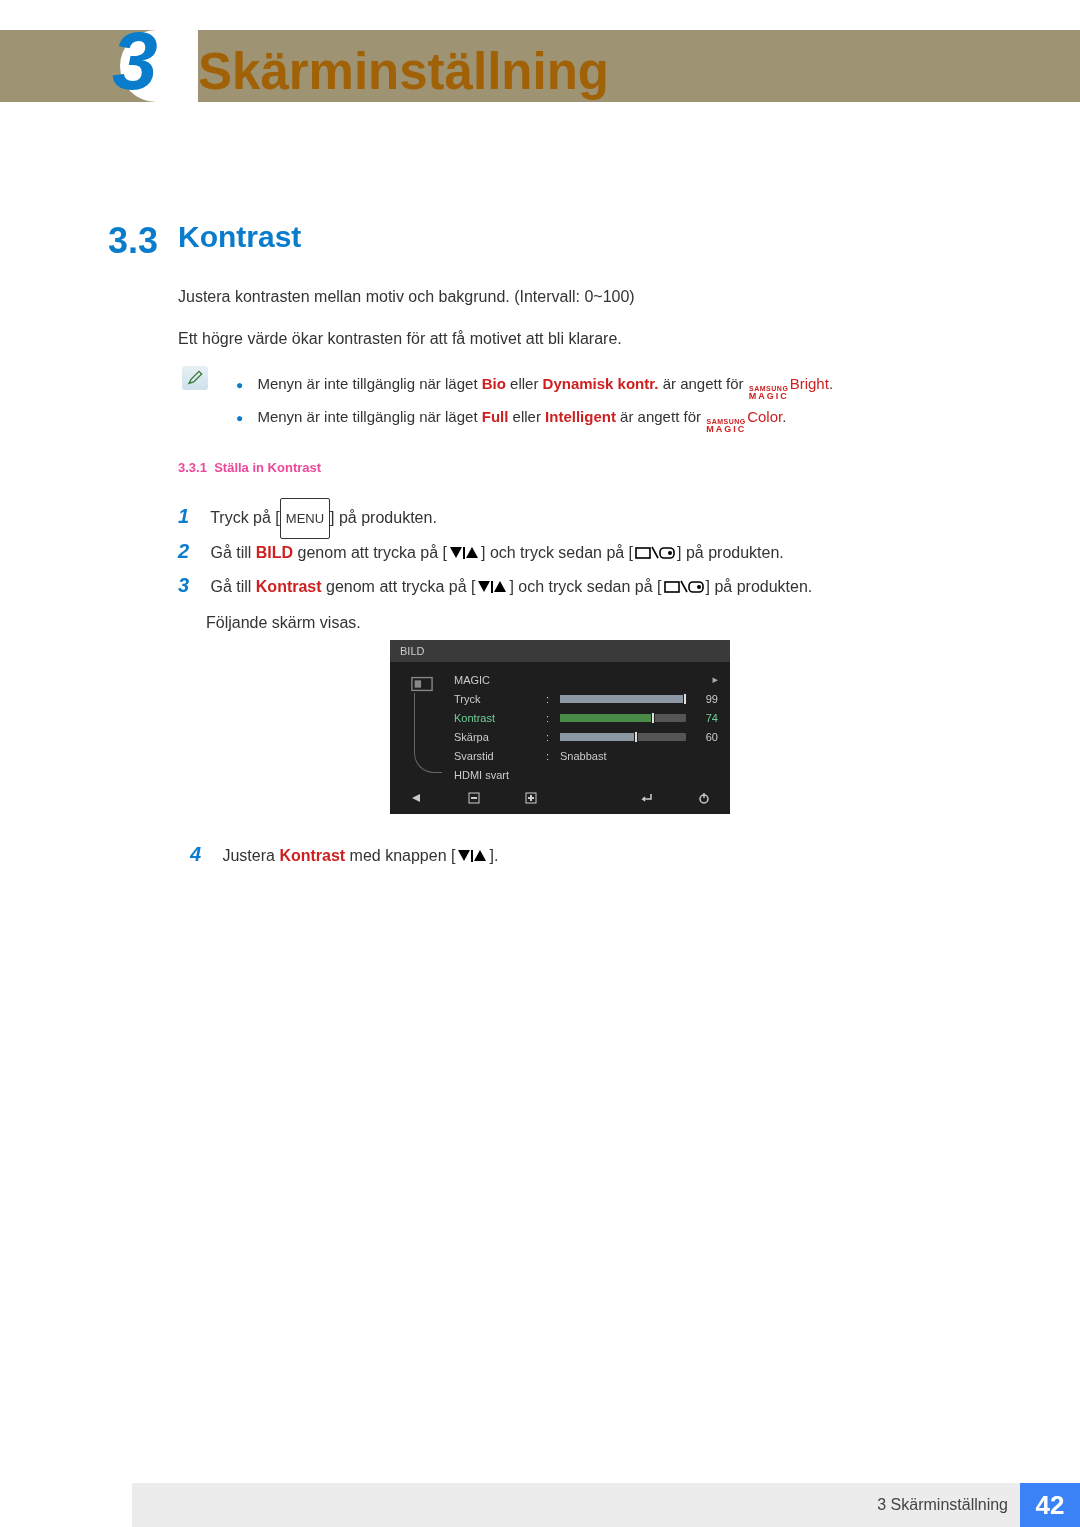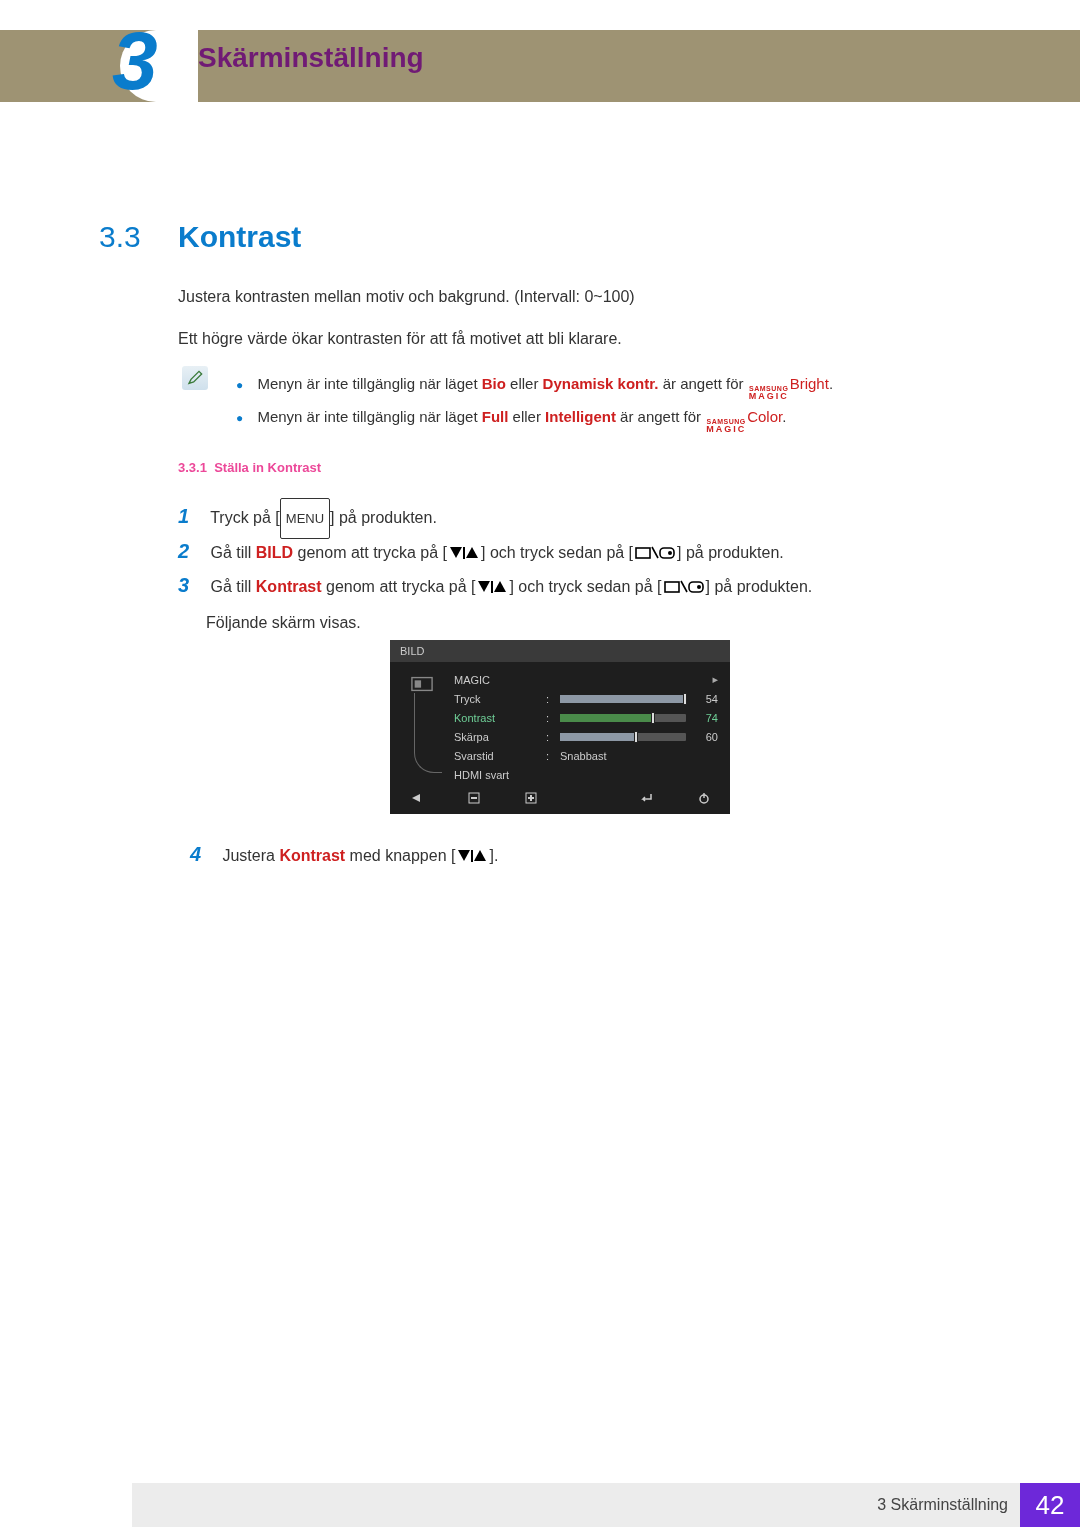--- a/index.html
+++ b/index.html
@@ -2,23 +2,23 @@
 <html><head>
 <meta charset="utf-8">
 <style>
   * { box-sizing: border-box; margin: 0; padding: 0; }
   body { font-family: Arial, Helvetica, sans-serif; color: #333; background: #fff; width: 1080px; }
   .page { position: relative; width: 1080px; height: 1527px; }
 
   .header-bar { position: absolute; top: 30px; left: 0; right: 0; height: 72px; background: #9e9373; }
   .header-left { position: absolute; top: 30px; left: 120px; width: 78px; height: 72px; background: #fff; border-top-left-radius: 40px; border-bottom-left-radius: 40px; }
   .chapter-num { position: absolute; top: 14px; left: 112px; font-size: 82px; font-weight: bold; color: #0a7ccc; font-style: italic; z-index: 2; }
-  .chapter-title { position: absolute; top: 42px; left: 198px; font-size: 28px; font-weight: bold; color: #701a75; z-index: 2; }
-
-  .section-num { position: absolute; top: 220px; left: 99px; font-size: 30px; font-weight: normal; color: #0a7ccc; }
+  .chapter-title { position: absolute; top: 42px; left: 198px; font-size: 51px; font-weight: bold; color: #a16207; z-index: 2; }
+
+  .section-num { position: absolute; top: 220px; left: 108px; font-size: 36px; font-weight: bold; color: #0a7ccc; }
   .section-title { position: absolute; top: 220px; left: 178px; font-size: 30px; font-weight: bold; color: #0a7ccc; }
 
   .para1 { position: absolute; top: 288px; left: 178px; font-size: 16px; }
   .para2 { position: absolute; top: 330px; left: 178px; font-size: 16px; }
 
   .note-icon { position: absolute; top: 366px; left: 182px; width: 26px; height: 24px; background: linear-gradient(#e8f0f5,#cfe0ec); border-radius: 3px; display: flex; align-items: center; justify-content: center; }
   .note-icon svg { width: 16px; height: 16px; }
   .note-list { position: absolute; top: 368px; left: 236px; font-size: 15px; line-height: 32px; }
   .note-list .bullet { color: #0a7ccc; font-size: 12px; margin-right: 10px; vertical-align: middle; }
   .red { color: #ce2020; font-weight: bold; }
@@ -53,21 +53,21 @@
   .osd-arrow { color: #aaa; margin-left: auto; }
   .osd-footer { display: flex; justify-content: space-between; padding: 6px 18px 2px 18px; }
   .osd-footer span { width: 16px; text-align: center; }
   .osd-footer svg { height: 12px; }
   .green-text { color: #6fcf97; }
 
   .step4 { position: absolute; top: 843px; left: 190px; font-size: 16px; }
 
   .footer-bar { position: absolute; bottom: 0; left: 108px; right: 0; height: 44px; background: #ececec; display: flex; align-items: center; justify-content: flex-end; margin-left: 24px; }
   .footer-text { font-size: 16px; color: #444; margin-right: 12px; }
-  .page-num-box { width: 60px; height: 44px; background: #6d28d9; color: #fff; font-size: 26px; font-weight: normal; display: flex; align-items: center; justify-content: center; }
+  .page-num-box { width: 60px; height: 44px; background: #3b82f6; color: #fff; font-size: 26px; font-weight: bold; display: flex; align-items: center; justify-content: center; }
 </style>
 </head>
 <body>
 
 <div class="page">
   <div class="header-bar"></div>
   <div class="header-left"></div>
   <div class="chapter-num">3</div>
   <div class="chapter-title">Skärminställning</div>
 
@@ -160,21 +160,21 @@
           <span class="osd-label">MAGIC</span>
           <span class="osd-arrow">▸</span>
         </div>
         <div class="osd-row">
           <span class="osd-label">Tryck</span>
             <span class="osd-colon">:</span>
           <div class="osd-bar">
               <div class="osd-fill" style="width:99%"></div>
               <div class="osd-handle" style="left:calc(99% - 2px)"></div>
             </div>
-          <span class="osd-val">54</span>
+          <span class="osd-val">99</span>
         </div>
         <div class="osd-row">
           <span class="osd-label green">Kontrast</span>
             <span class="osd-colon">:</span>
           <div class="osd-bar">
               <div class="osd-fill green" style="width:74%"></div>
               <div class="osd-handle" style="left:calc(74% - 2px)"></div>
             </div>
           <span class="osd-val green-text">74</span>
         </div>

